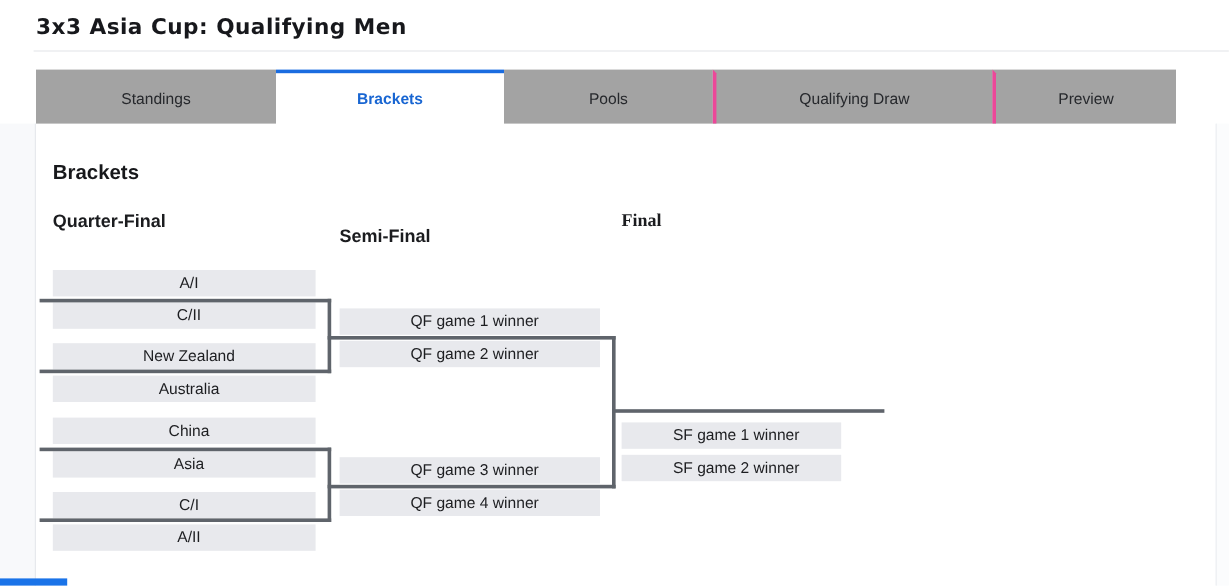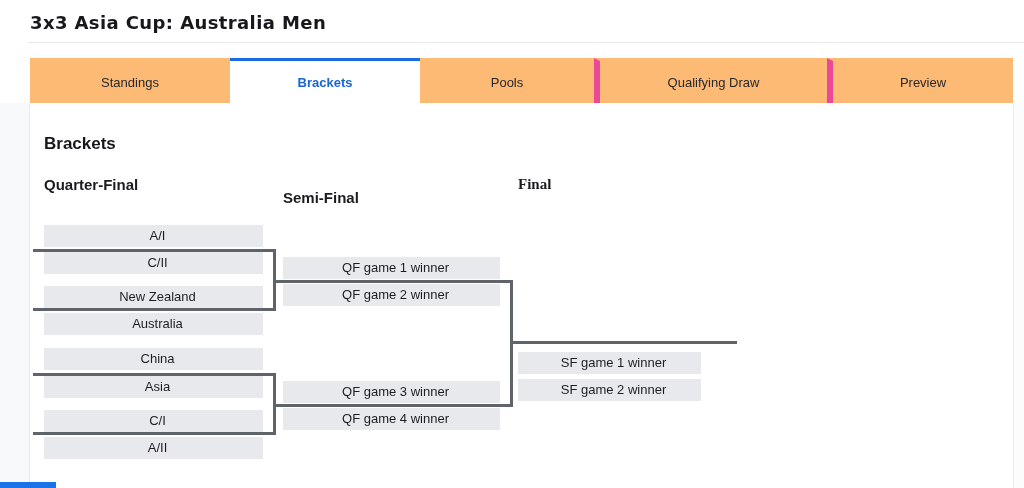--- a/index.html
+++ b/index.html
@@ -11,25 +11,25 @@
   .page-title{
     position:absolute;left:30px;top:12px;
     font-family:"DejaVu Sans",sans-serif;font-weight:700;
     font-size:18px;letter-spacing:.4px;color:#17181c;
   }
   .title-rule{position:absolute;left:28px;right:0;top:42px;height:1px;background:#e7e8eb;}
   
   .tabbar{position:absolute;left:30px;top:58px;width:983px;height:45px;display:flex;}
   .tab{
     box-sizing:border-box;height:45px;display:flex;align-items:center;justify-content:center;
-    background:#fdba74;font-size:13px;color:#26282c;cursor:pointer;border-top:3px solid transparent;
+    background:#a3a3a3;font-size:13px;color:#26282c;cursor:pointer;border-top:3px solid transparent;
   }
-  .tab.divided{border-left:6px solid #ec4899;}
+  .tab.divided{border-left:3px solid #ec4899;}
   .tab.active{background:#ffffff;border-top:3px solid #1a6ce0;color:#1966d2;font-weight:bold;}
-  .w0{width:200px}.w1{width:190px}.w2{width:174px}.w3{width:233px}.w4{width:186px}
+  .w0{width:200px}.w1{width:190px}.w2{width:174px}.w3{width:233px}.w4{width:153px}
   
   .gutter-left{position:absolute;left:0;top:103px;width:29px;bottom:0;background:#f8f9fb;border-right:1px solid #e7e9ed;}
   .gutter-right{position:absolute;right:0;top:103px;width:10px;bottom:0;background:#fbfcfd;border-left:1px solid #eceef2;}
   
   .section-title{position:absolute;left:44px;top:134px;font-size:17px;font-weight:bold;color:#17181b;}
   .col-header{position:absolute;top:176px;font-size:15px;font-weight:bold;color:#1b1c1f;}
   .col-header.c0{left:44px;width:219px;}
   .col-header.c1{left:283px;width:217px;margin-top:13px;}
   .col-header.c2{left:518px;width:219px;font-family:Liberation Serif, serif;}
   .slot{
@@ -44,21 +44,21 @@
   .conn.frame{
     background:transparent;box-sizing:border-box;
     border-top:3px solid #5f646b;border-right:3px solid #5f646b;border-bottom:3px solid #5f646b;
     left:33px;width:243px;height:62px;
   }
   .corner-accent{position:absolute;left:0;top:482px;width:56px;height:6px;background:#1a73e8;}
 </style>
 </head>
 <body>
 
-<div class="page-title">3x3 Asia Cup: Australia Men</div>
+<div class="page-title">3x3 Asia Cup: Qualifying Men</div>
 <div class="title-rule"></div>
 
 <div class="tabbar">
   <div class="tab w0">Standings</div>
   <div class="tab w1 active">Brackets</div>
   <div class="tab w2">Pools</div>
   <div class="tab w3 divided">Qualifying Draw</div>
   <div class="tab w4 divided">Preview</div>
 </div>
 

